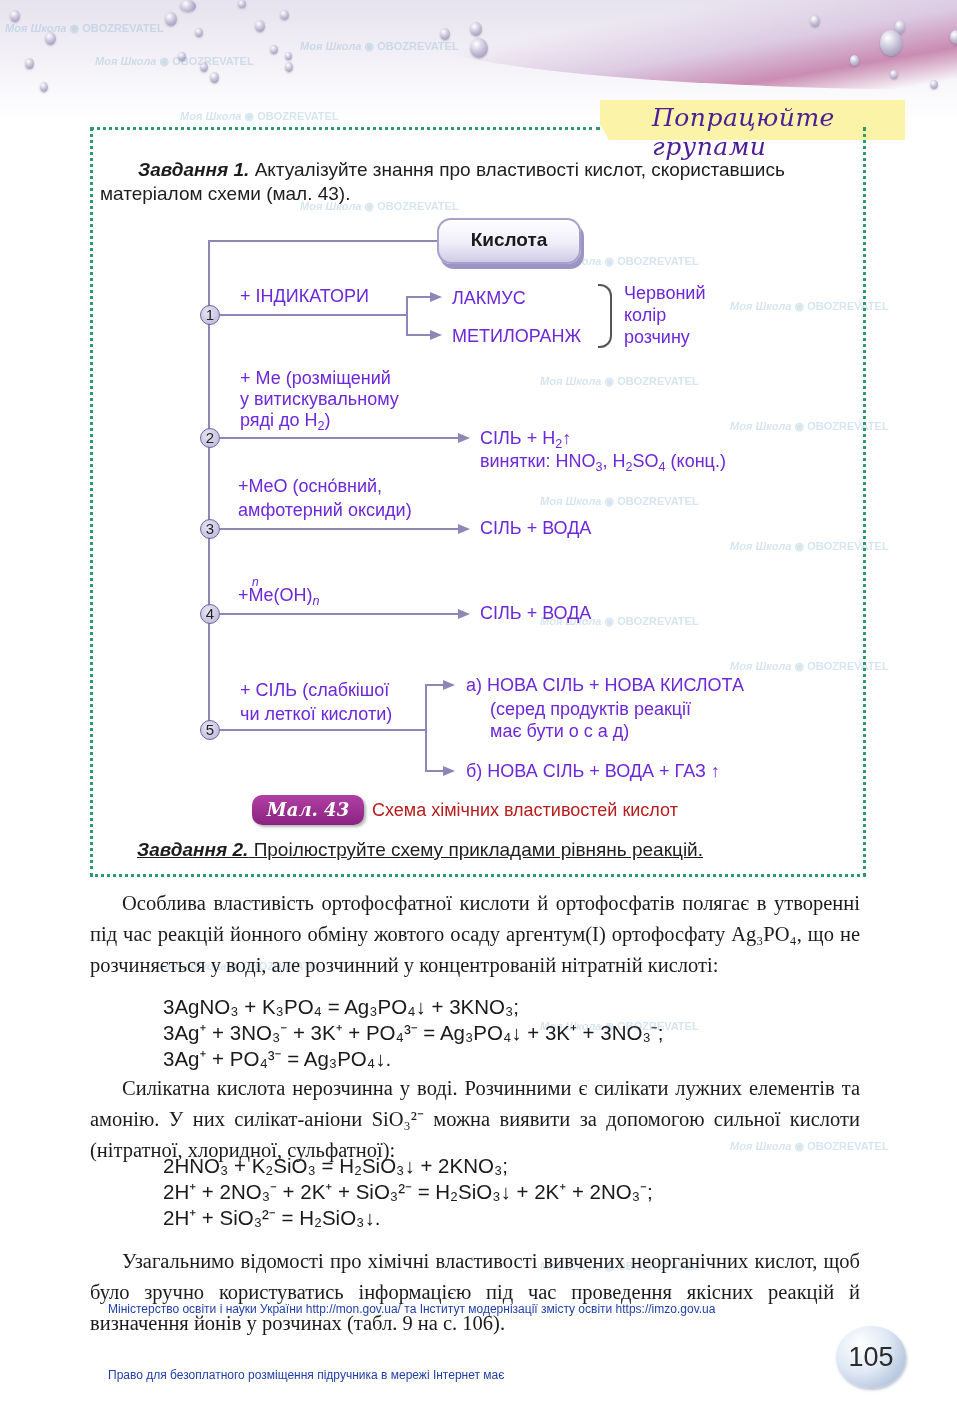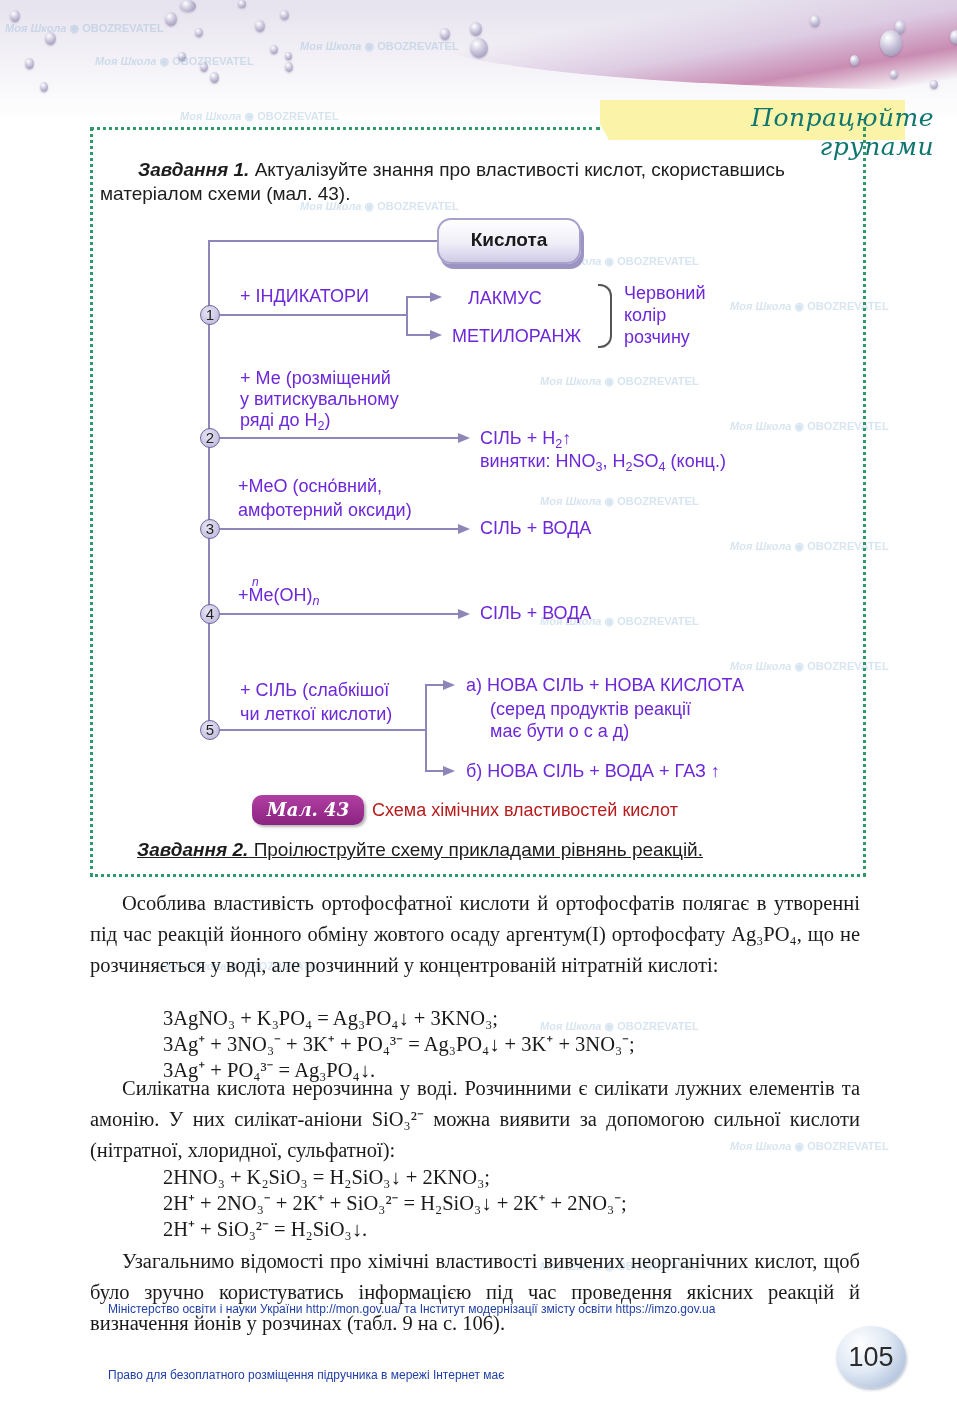--- a/index.html
+++ b/index.html
@@ -26,22 +26,22 @@
   }
 
   
   .banner {
     position: absolute; left: 600px; top: 100px; width: 305px; height: 40px;
     background: #fbf3a8;
     box-shadow: 2px 3px 4px rgba(0,0,0,.25);
     clip-path: polygon(0 0, 100% 0, 100% 100%, 3% 100%, 0 60%);
   }
   .banner-text {
-    position: absolute; left: 672px; top: 103px; width: 262px; text-align: right;
-    font-family: "DejaVu Serif", serif; font-style: italic; font-size: 25px; color: #0f766e;
+    position: absolute; left: 652px; top: 103px; width: 262px; text-align: left;
+    font-family: "DejaVu Serif", serif; font-style: italic; font-size: 25px; color: #4c1d95;
     letter-spacing: 0.5px;
   }
 
   
   .frame {
     position: absolute; left: 90px; top: 127px; width: 770px; height: 747px;
     border: 3px dotted #2e9a6a;
     border-right-width: 3px; border-top: none;
   }
   .frame-top {
@@ -93,22 +93,22 @@
 
   
   .para {
     position: absolute; left: 90px; width: 770px;
     font-family: "Liberation Serif", serif; font-size: 20.5px; line-height: 31px;
     color: #1a1a1a; text-align: justify;
   }
   .para .indent { display: inline-block; width: 32px; }
   .eq {
     position: absolute; left: 163px;
-    font-family: Liberation Serif, serif; font-size: 20.5px; line-height: 25.5px;
-    color: #1a1a1a; white-space: nowrap; margin-top: 12px;
+    font-family: Liberation Sans, sans-serif; font-size: 20.5px; line-height: 25.5px;
+    color: #1a1a1a; white-space: nowrap;
   }
 
   .footer {
     position: absolute; left: 108px; font-size: 12px; line-height: 16px; color: #1f3fa8;
     white-space: nowrap;
   }
   .page-num {
     position: absolute; left: 836px; top: 1326px; width: 70px; height: 62px; border-radius: 50%;
     background: radial-gradient(circle at 35% 30%, #ffffff 0%, #dfe8f4 45%, #98aecf 100%);
     box-shadow: 1px 2px 3px rgba(60,80,120,.35);
@@ -193,21 +193,21 @@
   <div class="acid-box">Кислота</div>
 
   <div class="num" style="left:200px;top:305px;">1</div>
   <div class="hline" style="left:220px;top:314px;width:188px;"></div>
   <div class="vline" style="left:406px;top:296px;height:40px;"></div>
   <div class="hline" style="left:406px;top:296px;width:26px;"></div>
   <div class="arrow" style="left:430px;top:292px;"></div>
   <div class="hline" style="left:406px;top:334px;width:26px;"></div>
   <div class="arrow" style="left:430px;top:330px;"></div>
   <div class="s-text" style="left:240px;top:286px;">+ ІНДИКАТОРИ</div>
-  <div class="s-text" style="left:452px;top:288px;margin-left:16px;">ЛАКМУС</div>
+  <div class="s-text" style="left:452px;top:288px;">ЛАКМУС</div>
   <div class="s-text" style="left:452px;top:326px;">МЕТИЛОРАНЖ</div>
   <div class="brace"></div>
   <div class="s-text" style="left:624px;top:282px;line-height:22px;">
     <span>Червоний</span><br>
     <span>колір</span><br>
     <span>розчину</span>
   </div>
 
   <div class="s-text" style="left:240px;top:368px;">
     <span>+ Ме (розміщений</span><br>

